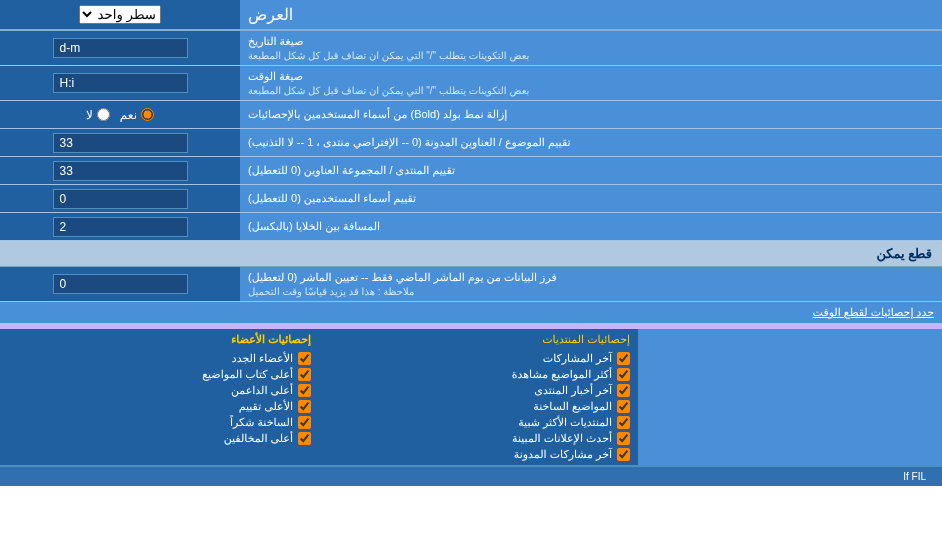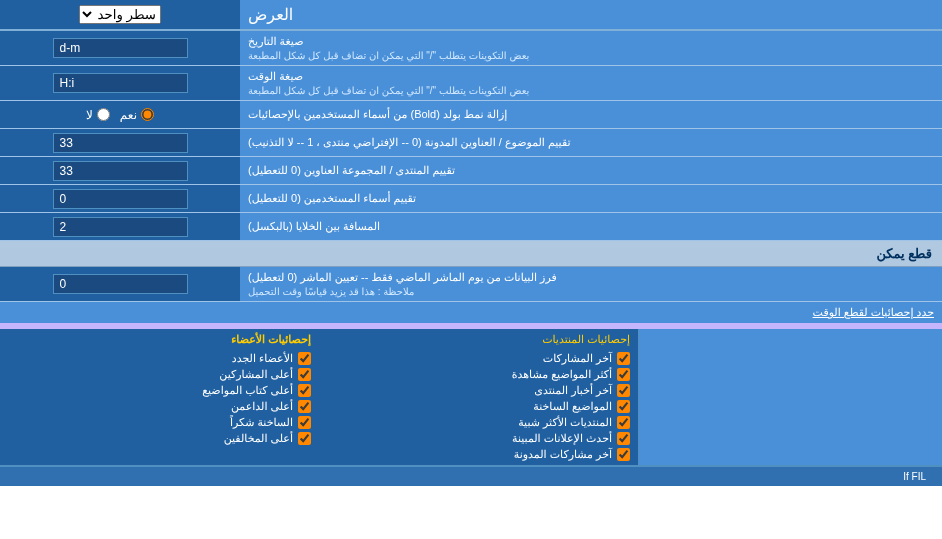--- a/index.html
+++ b/index.html
@@ -287,29 +287,29 @@
   </div>
 
   <div class="checkboxes-col" style="background:#2060a0;">
     <div style="color:#ffcc00; font-weight:bold; font-size:11px; text-align:right; margin-bottom:3px;">إحصائيات الأعضاء</div>
     <div class="checkbox-item">
       <input type="checkbox" checked="" style="">
       <span>الأعضاء الجدد</span>
     </div>
     <div class="checkbox-item">
       <input type="checkbox" checked="" style="">
-      <span>أعلى المشاركين</span>
-    </div>
-    <div class="checkbox-item">
-      <input type="checkbox" checked="" style="">
       <span>أعلى كتاب المواضيع</span>
     </div>
     <div class="checkbox-item">
       <input type="checkbox" checked="" style="">
       <span>أعلى الداعمن</span>
+    </div>
+    <div class="checkbox-item">
+      <input type="checkbox" checked="" style="">
+      <span>الأعلى تقييم</span>
     </div>
     <div class="checkbox-item">
       <input type="checkbox" checked="" style="">
       <span>الساخنة شكراً</span>
     </div>
     <div class="checkbox-item">
       <input type="checkbox" checked="" style="">
       <span>أعلى المخالفين</span>
     </div>
   </div>

